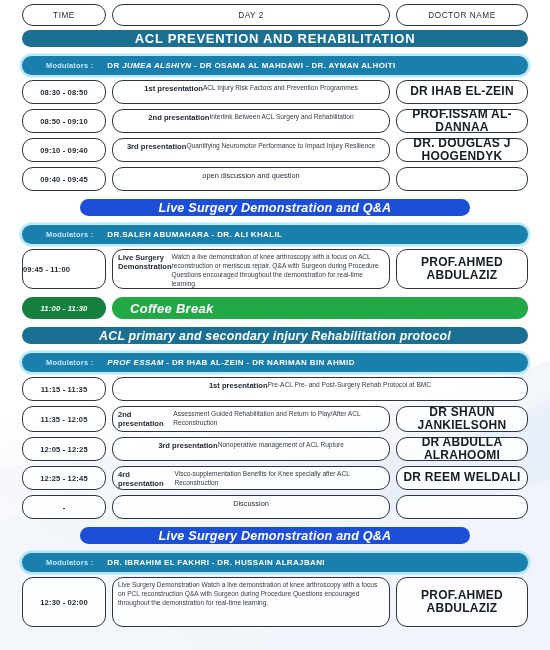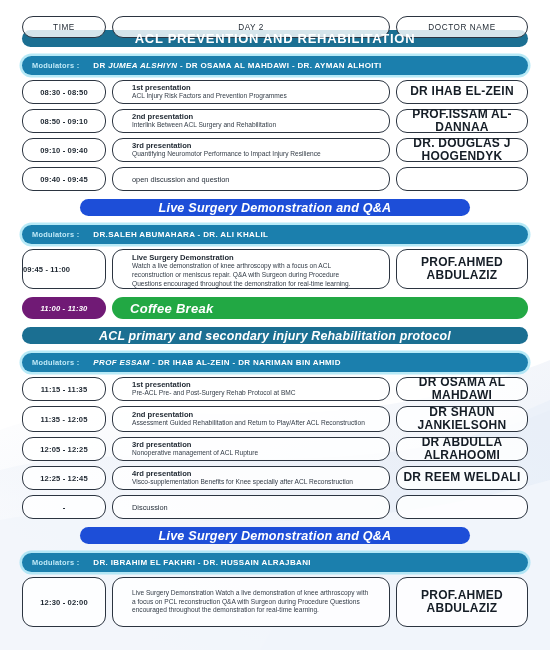--- a/index.html
+++ b/index.html
@@ -42,21 +42,21 @@
     background: rgba(255,255,255,0.82);
     display: flex;
     align-items: center;
   }
 
   
   .head-row {
     display: flex;
     gap: 6px;
     height: 22px;
-    padding-top: 16px;
+    padding-top: 4px;
   }
   .head-cell {
     justify-content: center;
     font-size: 8.2px;
     letter-spacing: .55px;
     color: #1d2630;
     font-weight: 500;
     height: 22px;
   }
   .col-time  { width: 84px; flex: 0 0 84px; }
@@ -96,21 +96,21 @@
 
   
   .mod-strip {
     height: 19px;
     border-radius: 10px;
     background: #1b7fad;
     box-shadow: 0 0 0 2.5px rgba(126, 216, 240, 0.55);
     display: flex;
     align-items: center;
     margin-top: 9px;
-    padding-left: 10px;
+    padding-left: 24px;
     gap: 14px;
     overflow: hidden;
   }
   .mod-label {
     color: #bfe9f7;
     font-size: 7.4px;
     font-weight: 700;
     letter-spacing: .25px;
     white-space: nowrap;
   }
@@ -131,24 +131,24 @@
     align-items: stretch;
   }
   .cell-time {
     justify-content: center;
     font-size: 7.6px;
     font-weight: 600;
     color: #1d2630;
     letter-spacing: .15px;
   }
   .cell-topic {
-    flex-direction: column;
+    flex-direction: row;
     justify-content: center;
     align-items: flex-start;
-    padding: 3px 19px;
+    padding: 3px 5px;
   }
   .cell-doc {
     justify-content: center;
     text-align: center;
     font-size: 12px;
     font-weight: 600;
     color: #151d26;
     letter-spacing: .25px;
     padding: 0 0;
     line-height: 1.1;
@@ -180,21 +180,21 @@
   .break-row {
     display: flex;
     gap: 6px;
     margin-top: 8px;
     height: 22px;
   }
   .break-time {
     width: 84px;
     flex: 0 0 84px;
     border-radius: 11px;
-    background: #701a75;
+    background: #15803d;
     color: #ffffff;
     font-size: 7.6px;
     font-style: italic;
     font-weight: 700;
     display: flex;
     align-items: center;
     justify-content: center;
     letter-spacing: .2px;
     text-align: center;
   }
@@ -304,21 +304,20 @@
         <div class="mod-strip">
           <span class="mod-label">Modulators :</span>
           <span class="mod-names"><em>PROF ESSAM</em> - DR IHAB AL-ZEIN - DR NARIMAN BIN AHMID</span>
         </div>
         <div class="row">
           <div class="pill cell-time col-time h-sm">11:15 - 11:35</div>
           <div class="pill cell-topic col-topic h-sm">
             <div class="topic-title">1st presentation</div>
             <div class="topic-sub">Pre-ACL Pre- and Post-Surgery Rehab Protocol at BMC</div>
           </div>
-          <div class="pill cell-doc col-doc h-sm">DR OSAMA AL MAHDAWI</div>
         </div>
         <div class="row">
           <div class="pill cell-time col-time h-md">11:35 - 12:05</div>
           <div class="pill cell-topic col-topic h-md">
             <div class="topic-title">2nd presentation</div>
             <div class="topic-sub">Assessment Guided Rehabilitation and Return to Play/After ACL Reconstruction</div>
           </div>
           <div class="pill cell-doc col-doc h-md">DR SHAUN JANKIELSOHN</div>
         </div>
         <div class="row">

